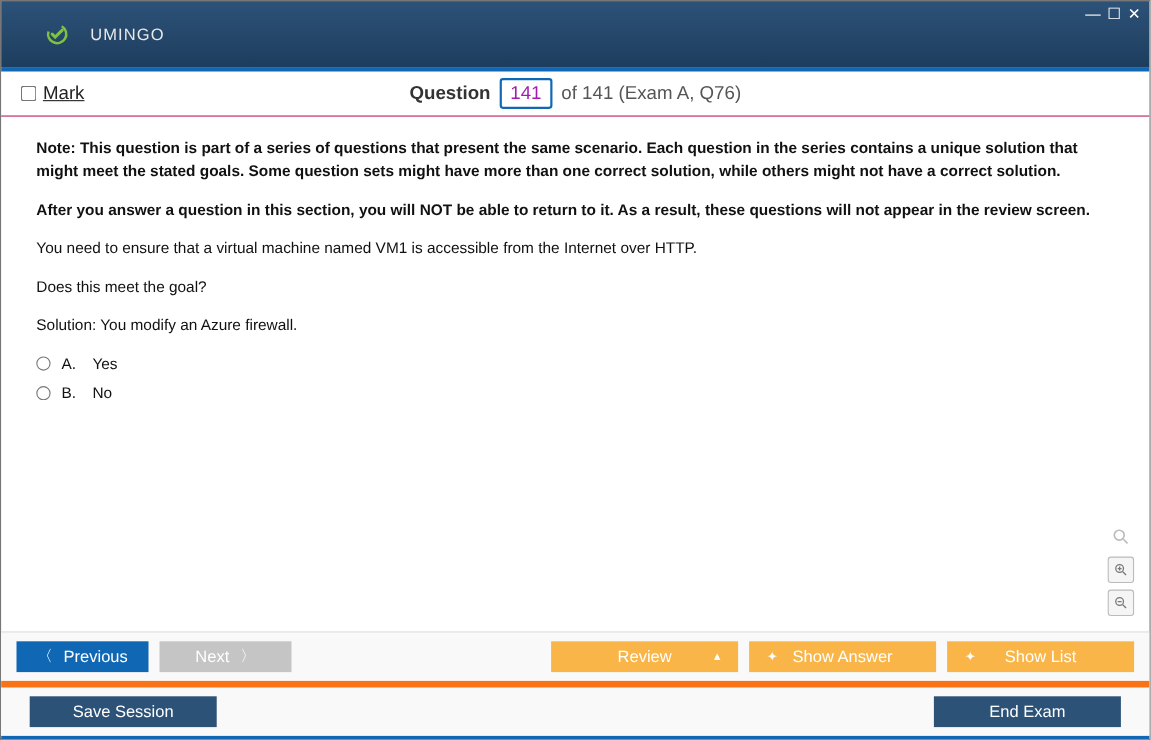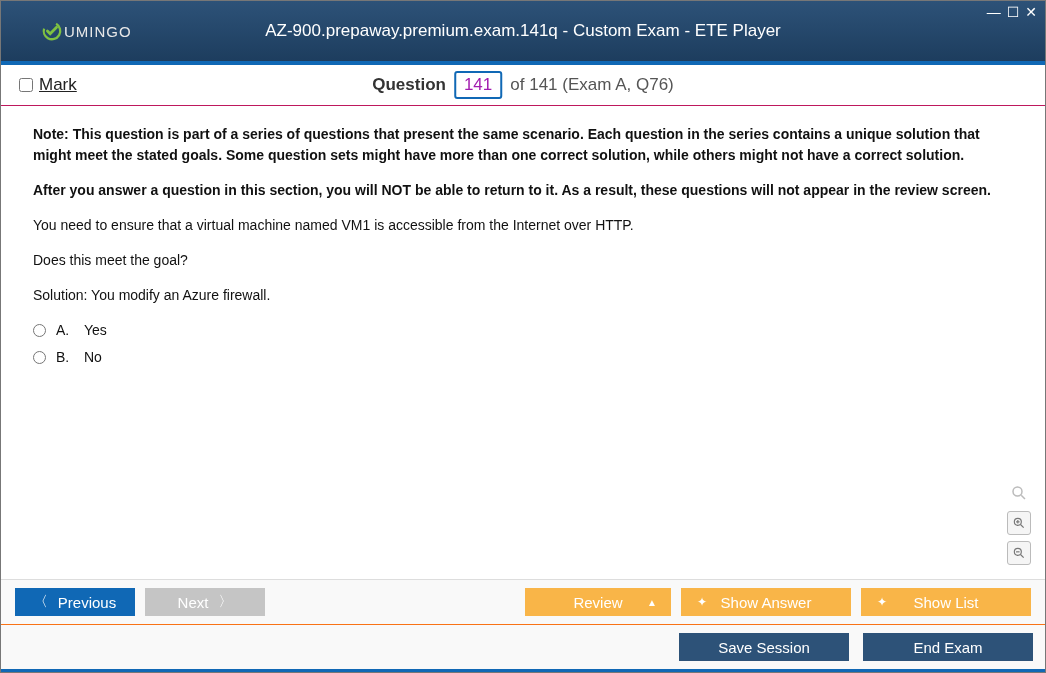--- a/index.html
+++ b/index.html
@@ -17,21 +17,21 @@
   height: 60px;
   display: flex;
   align-items: center;
   position: relative;
   color: #fff;
 }
 .logo {
   display: flex;
   align-items: center;
   margin-left: 40px;
-  gap: 1px;
+  gap: 19px;
 }
 .logo svg { width: 22px; height: 22px; }
 .logo-text {
   font-size: 15px;
   letter-spacing: 1px;
   font-weight: 400;
   color: #e8e8e8;
 }
 .title-text {
   position: absolute;
@@ -150,33 +150,33 @@
   cursor: pointer;
   border: none;
   color: #fff;
   position: relative;
 }
 .btn-nav { width: 120px; background: #1068b5; gap: 10px; }
 .btn-nav.disabled { background: #c5c5c5; }
 .btn-nav .chev { font-size: 14px; }
 .spacer { flex: 1; }
 .btn-orange { background: #f9b548; width: 170px; gap: 10px; }
-.btn-orange.review { width: 146px; }
+.btn-orange.review { width: 170px; }
 .btn-orange .icon, .btn-orange .tri {
   position: absolute;
   font-size: 12px;
 }
 .btn-orange .icon { left: 16px; }
 .btn-orange .tri { right: 14px; font-size: 10px; }
 .footer2 {
   background: #f9f9f9;
-  border-top: 1px solid #f97316;
-  padding: 8px 12px;
-  display: flex;
-  justify-content: flex-end;
+  border-top: 6px solid #f97316;
+  padding: 8px 26px;
+  display: flex;
+  justify-content: space-between;
   gap: 14px;
 }
 .btn-dark {
   background: #2d5278;
   width: 170px;
 }
 .bottom-strip {
   height: 3px;
   background: #1068b5;
 }
@@ -185,21 +185,20 @@
 <body>
 
 <div class="titlebar">
   <div class="logo">
     <svg viewBox="0 0 24 24">
       <circle cx="12" cy="12" r="9" fill="none" stroke="#7fc241" stroke-width="2.5" stroke-dasharray="40 20" transform="rotate(-60 12 12)"></circle>
       <path d="M7 12 l3 3 l7 -7" fill="none" stroke="#7fc241" stroke-width="3" stroke-linecap="round"></path>
     </svg>
     <span class="logo-text">UMINGO</span>
   </div>
-  <div class="title-text">AZ-900.prepaway.premium.exam.141q - Custom Exam - ETE Player</div>
   <div class="win-controls">
     <span>—</span>
     <span>☐</span>
     <span>✕</span>
   </div>
 </div>
 <div class="blue-strip"></div>
 
 <div class="question-header" style="position:relative;">
   <div class="mark-wrap">

